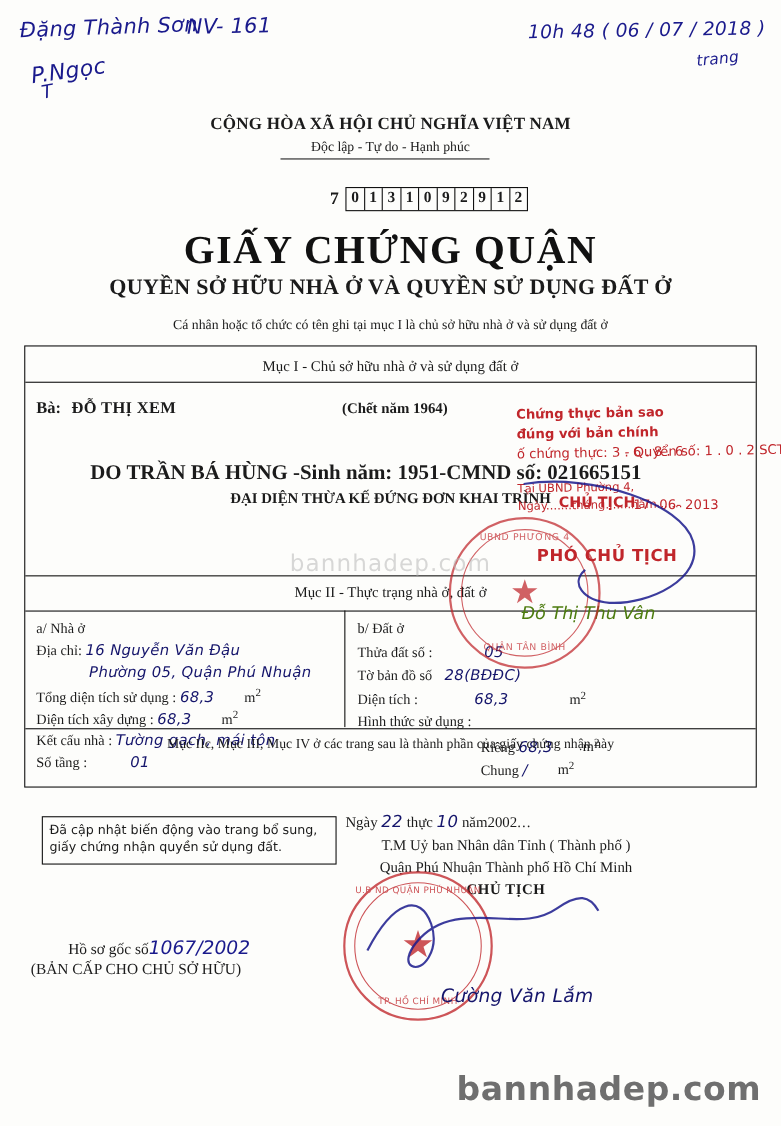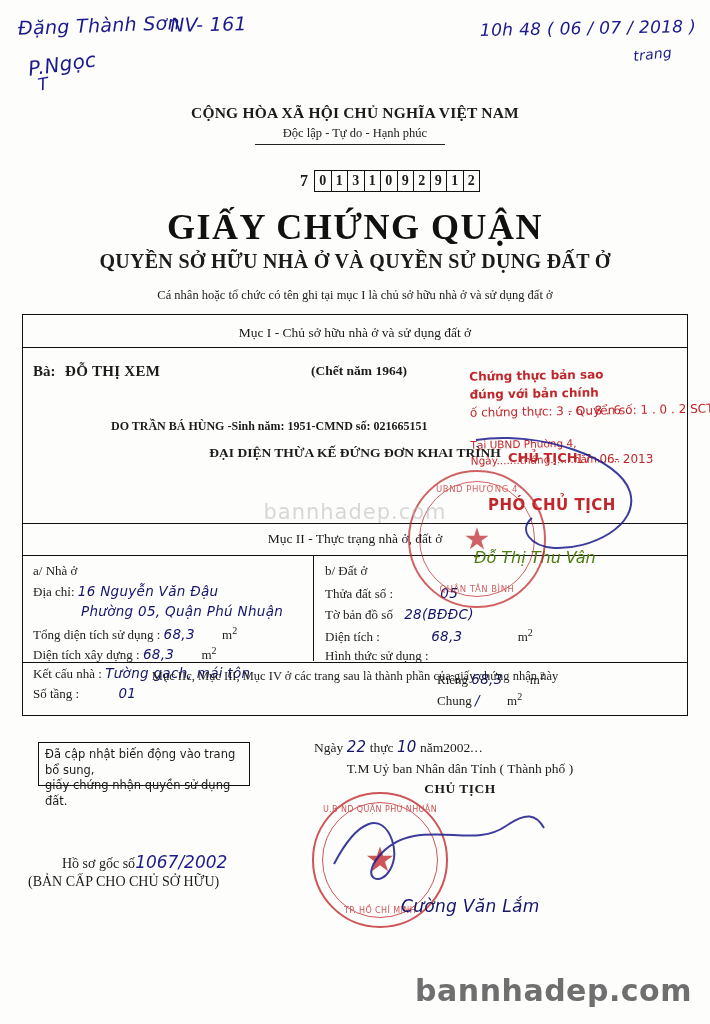--- a/index.html
+++ b/index.html
@@ -57,38 +57,38 @@
   }
   .hline{position:absolute;left:0;right:0;height:1px;background:#111;}
   .vline{position:absolute;top:0;bottom:0;width:1px;background:#111;}
 
   #muc1-title{position:absolute;left:0;right:0;top:10px;font-size:13.5px;text-align:center;}
   #hl-1{top:32px;}
 
   #owner-label{position:absolute;left:10px;top:48px;font-size:15px;font-weight:bold;}
   #owner-name{position:absolute;left:42px;top:48px;font-size:15px;font-weight:bold;letter-spacing:.3px;}
   #owner-death{position:absolute;left:288px;top:48px;font-size:13.5px;font-weight:bold;}
-  #heir-line{position:absolute;left:88px;top:104px;font-size:12px;font-weight:bold;}
+  #heir-line{position:absolute;left:59px;top:104px;font-size:19px;font-weight:bold;}
   #heir-line2{position:absolute;left:0;right:0;top:130px;text-align:center;font-size:13.5px;font-weight:bold;}
   #hl-2{top:208px;}
 
   #muc2-title{position:absolute;left:0;right:0;top:216px;font-size:13.5px;text-align:center;}
   #hl-3{top:240px;}
   #vl-mid{left:290px;top:240px;bottom:54px;}
 
   .lcol{position:absolute;left:10px;font-size:13px;}
   .rcol{position:absolute;left:302px;font-size:13px;}
   .sup{font-size:10px;vertical-align:super;}
 
   #hl-4{top:347px;}
   #muc-note{position:absolute;left:0;right:0;top:354px;text-align:center;font-size:12.5px;}
 
   
   #update-box{
-    position:absolute;left:38px;top:742px;width:212px;height:44px;
+    position:absolute;left:38px;top:742px;width:268px;height:44px;
     border:1.2px solid #111;box-sizing:border-box;padding:4px 6px;
     font-family:"DejaVu Sans", sans-serif;font-size:11.5px;line-height:1.35;
   }
   #sign-block{position:absolute;left:300px;top:736px;width:320px;text-align:center;font-size:13.5px;line-height:1.5;}
   #sign-date{text-align:left;padding-left:14px;}
   #sign-title1{font-weight:normal;}
   #sign-title2{font-weight:normal;}
   #sign-title3{font-weight:bold;letter-spacing:.5px;}
   #signer-name{position:absolute;left:360px;top:896px;font-size:17px;margin-left:41px;}
 
@@ -310,20 +310,21 @@
 
   <div id="sign-block">
     <div id="sign-date">
       <span>Ngày</span>
       <span class="hand hand-dark" style="font-size:15px;">22</span>
       <span>thực</span>
       <span class="hand hand-dark" style="font-size:15px;">10</span>
       <span>năm</span><span>2002</span><span class="dots">...</span>
     </div>
     <div id="sign-title1">T.M Uỷ ban Nhân dân Tỉnh ( Thành phố )</div>
+    <div id="sign-title2">Quận Phú Nhuận Thành phố Hồ Chí Minh</div>
     <div id="sign-title3">CHỦ TỊCH</div>
   </div>
 
   <div id="nat-seal">
     <div id="nat-seal-top">U.B ND QUẬN PHÚ NHUẬN</div>
     <div id="nat-seal-star">★</div>
     <div id="nat-seal-bottom">TP. HỒ CHÍ MINH</div>
   </div>
 
   <svg id="blue-sign-bottom" viewBox="0 0 230 110">

